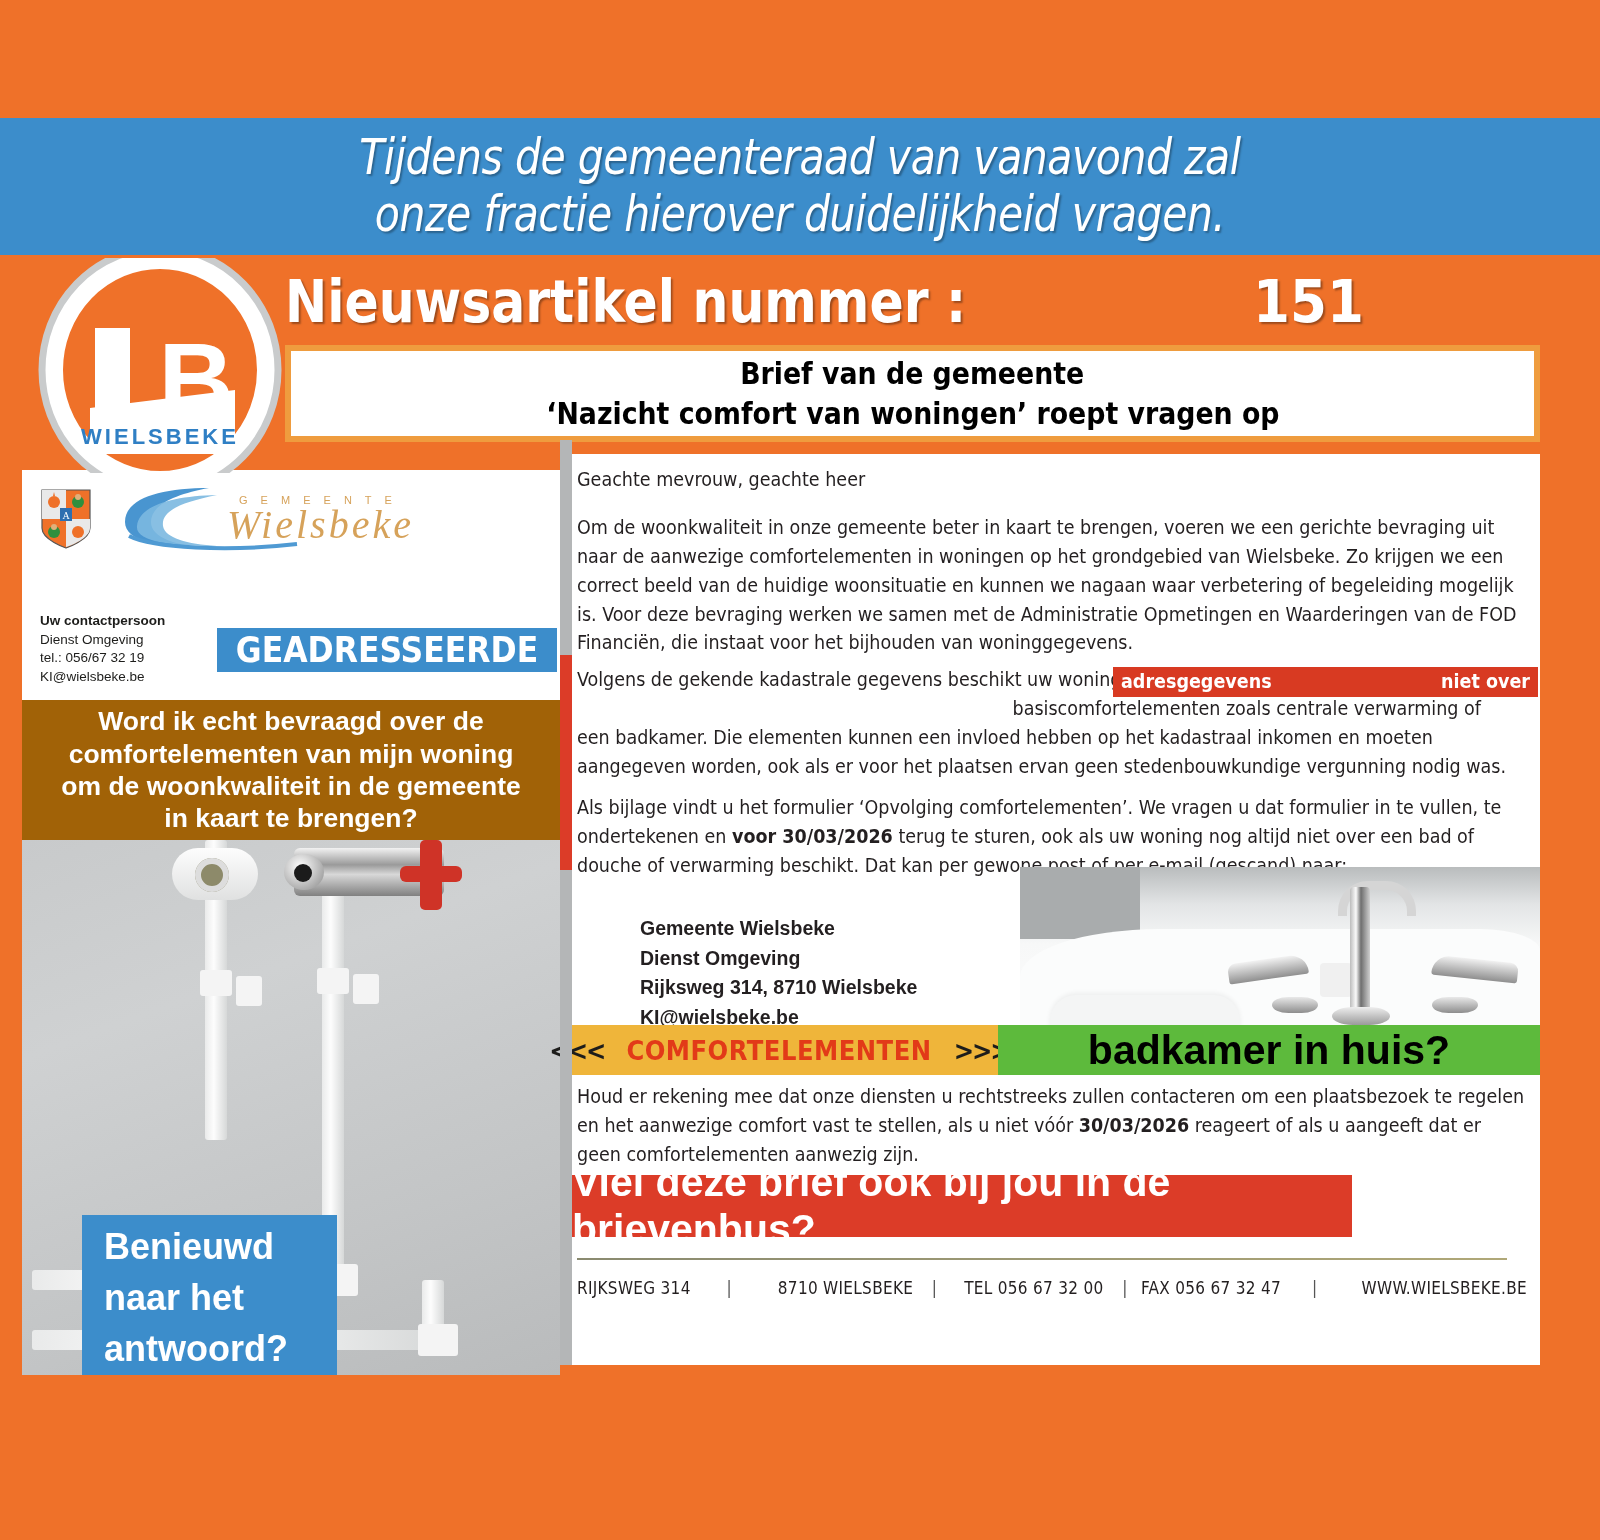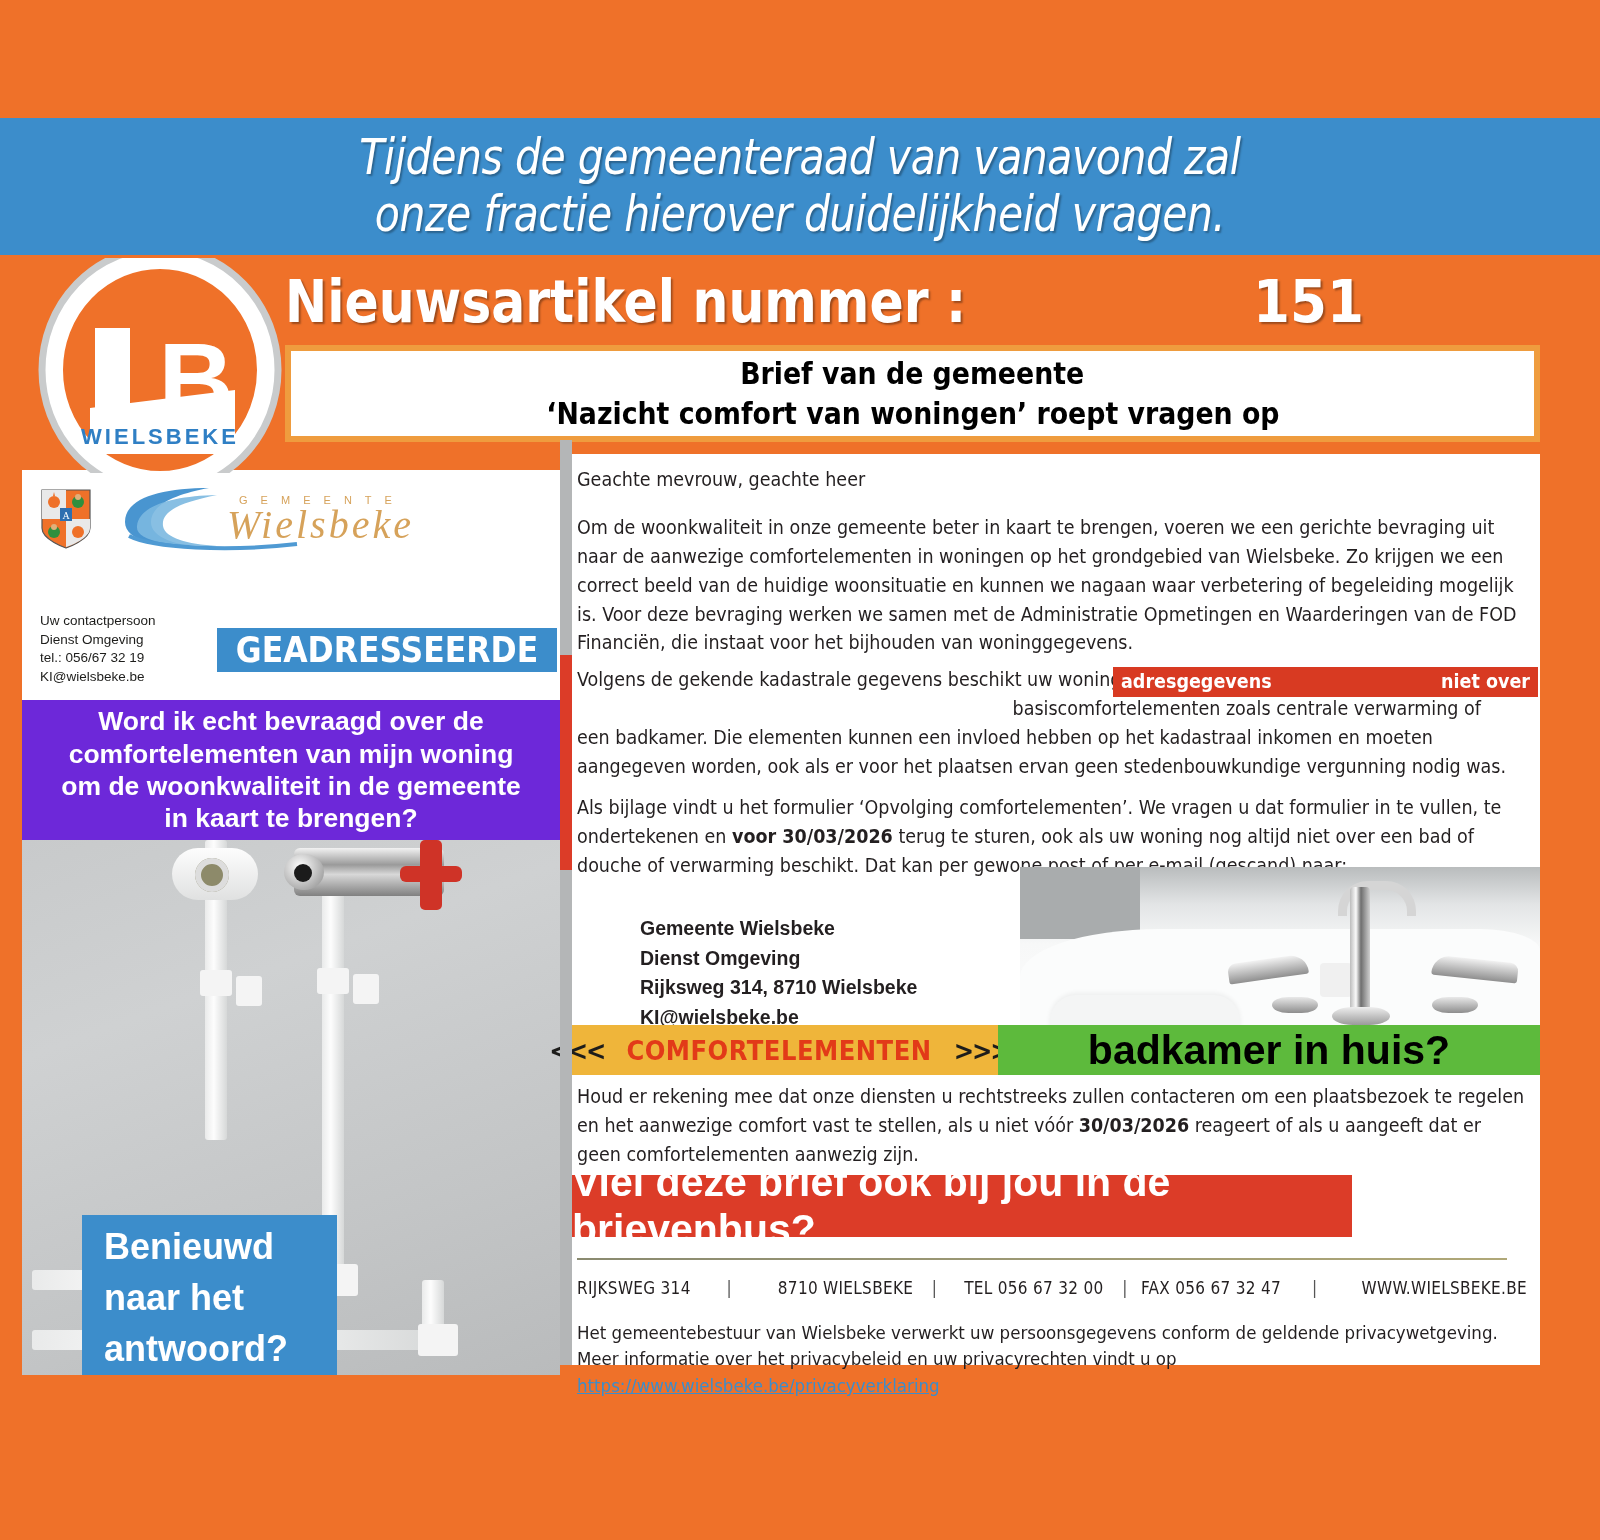--- a/index.html
+++ b/index.html
@@ -86,36 +86,36 @@
     position:absolute;left:0;top:0;width:538px;height:230px;
     background:#ffffff;
   }
   .lh-crest{position:absolute;left:18px;top:18px;width:52px;height:62px;}
   .lh-wordmark{position:absolute;left:95px;top:12px;width:310px;height:70px;}
   .lh-contact{
     position:absolute;left:18px;top:142px;
     font-size:13.5px;line-height:1.38;color:#1d1d1b;
     font-family:"Liberation Sans",sans-serif;
   }
-  .lh-contact .b{font-weight:normal;}
+  .lh-contact .b{font-weight:bold;}
 
   .geadresseerde{
     position:absolute;left:195px;top:158px;width:340px;height:44px;
     background:#3c8dcb;
     color:#ffffff;
     font-size:35px;font-weight:bold;
     font-family:"DejaVu Sans Condensed","Liberation Sans",sans-serif;
     display:flex;align-items:center;justify-content:center;
     letter-spacing:0px;
   }
 
   
   .red-q{
     position:absolute;left:0;top:230px;width:538px;height:140px;
-    background:#6d28d9;
+    background:#a16207;
     display:flex;flex-direction:column;align-items:center;justify-content:center;
     padding:4px 10px;box-sizing:border-box;
   }
   .red-q div{
     color:#ffffff;font-weight:bold;font-size:26.5px;line-height:1.22;
     text-align:center;
     font-family:"Liberation Sans",sans-serif;
   }
 
   
@@ -438,21 +438,16 @@
     <span class="sep" style="width:60px;">|</span>
     <span style="width:180px;">8710 WIELSBEKE</span>
     <span class="sep" style="width:38px;">|</span>
     <span style="width:185px;">TEL 056 67 32 00</span>
     <span class="sep" style="width:22px;">|</span>
     <span style="width:200px;">FAX 056 67 32  47</span>
     <span class="sep" style="width:58px;">|</span>
     <span>WWW.WIELSBEKE.BE</span>
   </div>
 
-  <div class="privacy">
-    <div>Het gemeentebestuur van Wielsbeke verwerkt uw persoonsgegevens conform de geldende privacywetgeving.</div>
-    <div>Meer informatie over het privacybeleid en uw privacyrechten vindt u op</div>
-    <a href="#">https://www.wielsbeke.be/privacyverklaring</a>
-  </div>
 
   <div class="letter-gray-edge"></div>
   <div class="letter-red-edge"></div>
 </div>
 
 </body></html>

